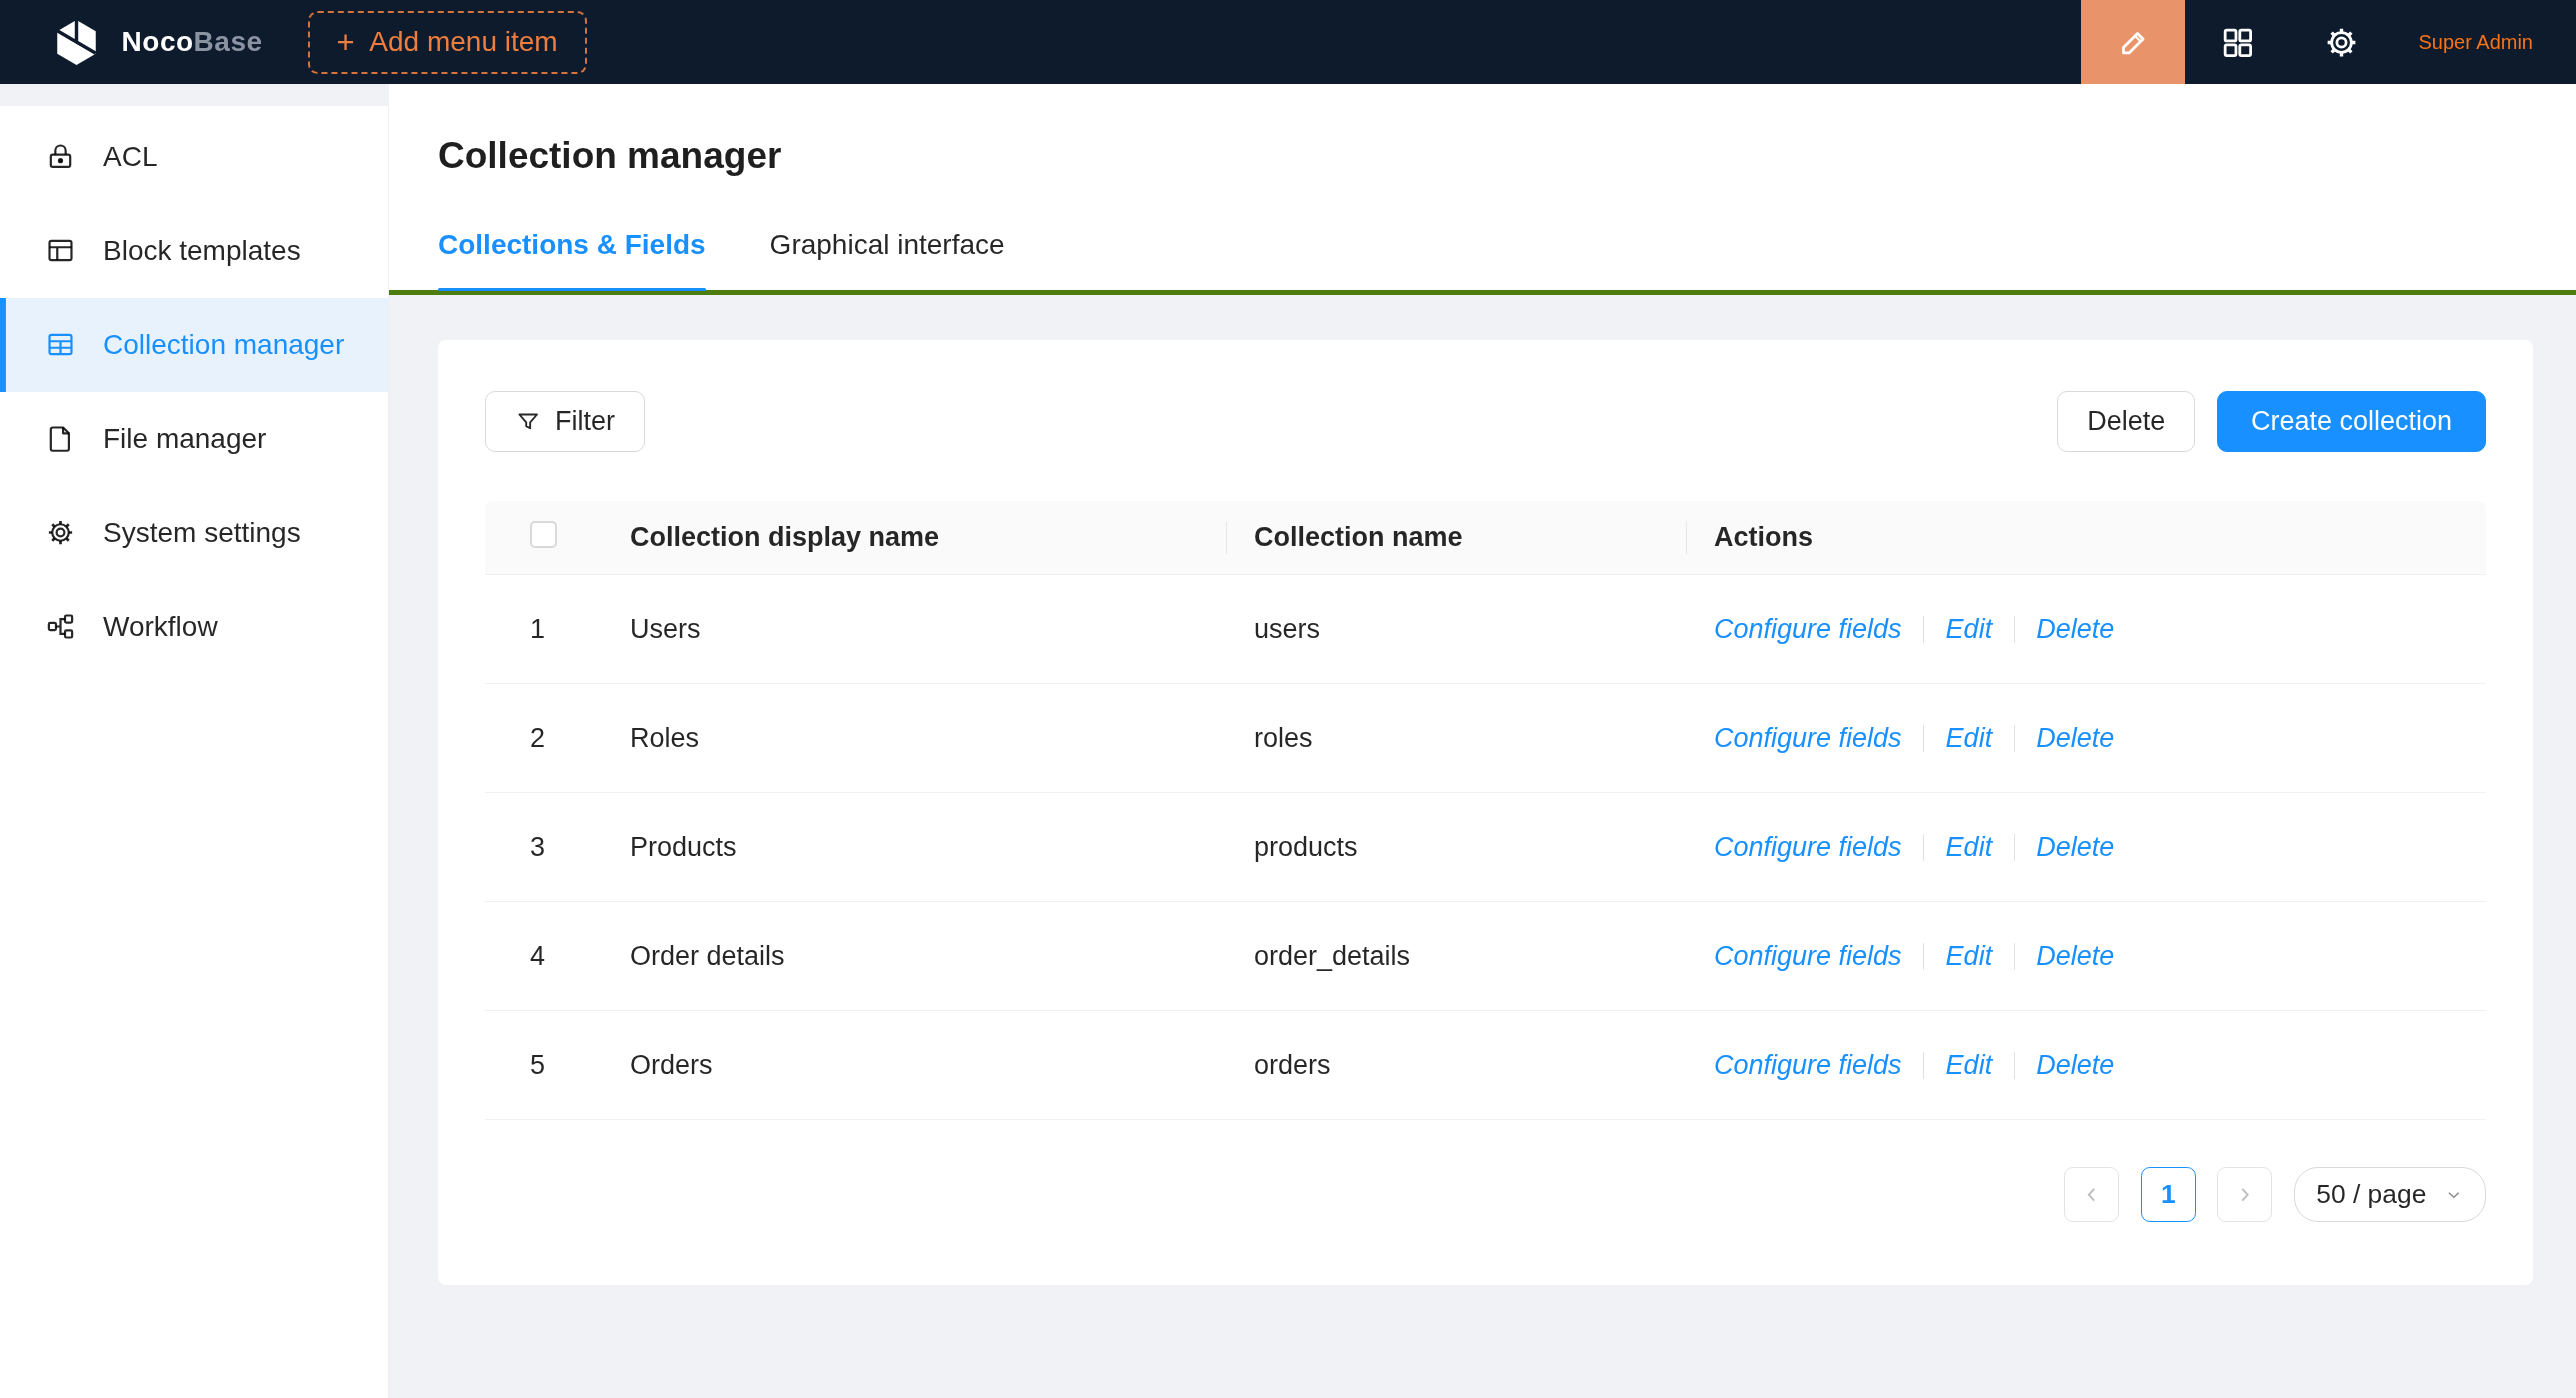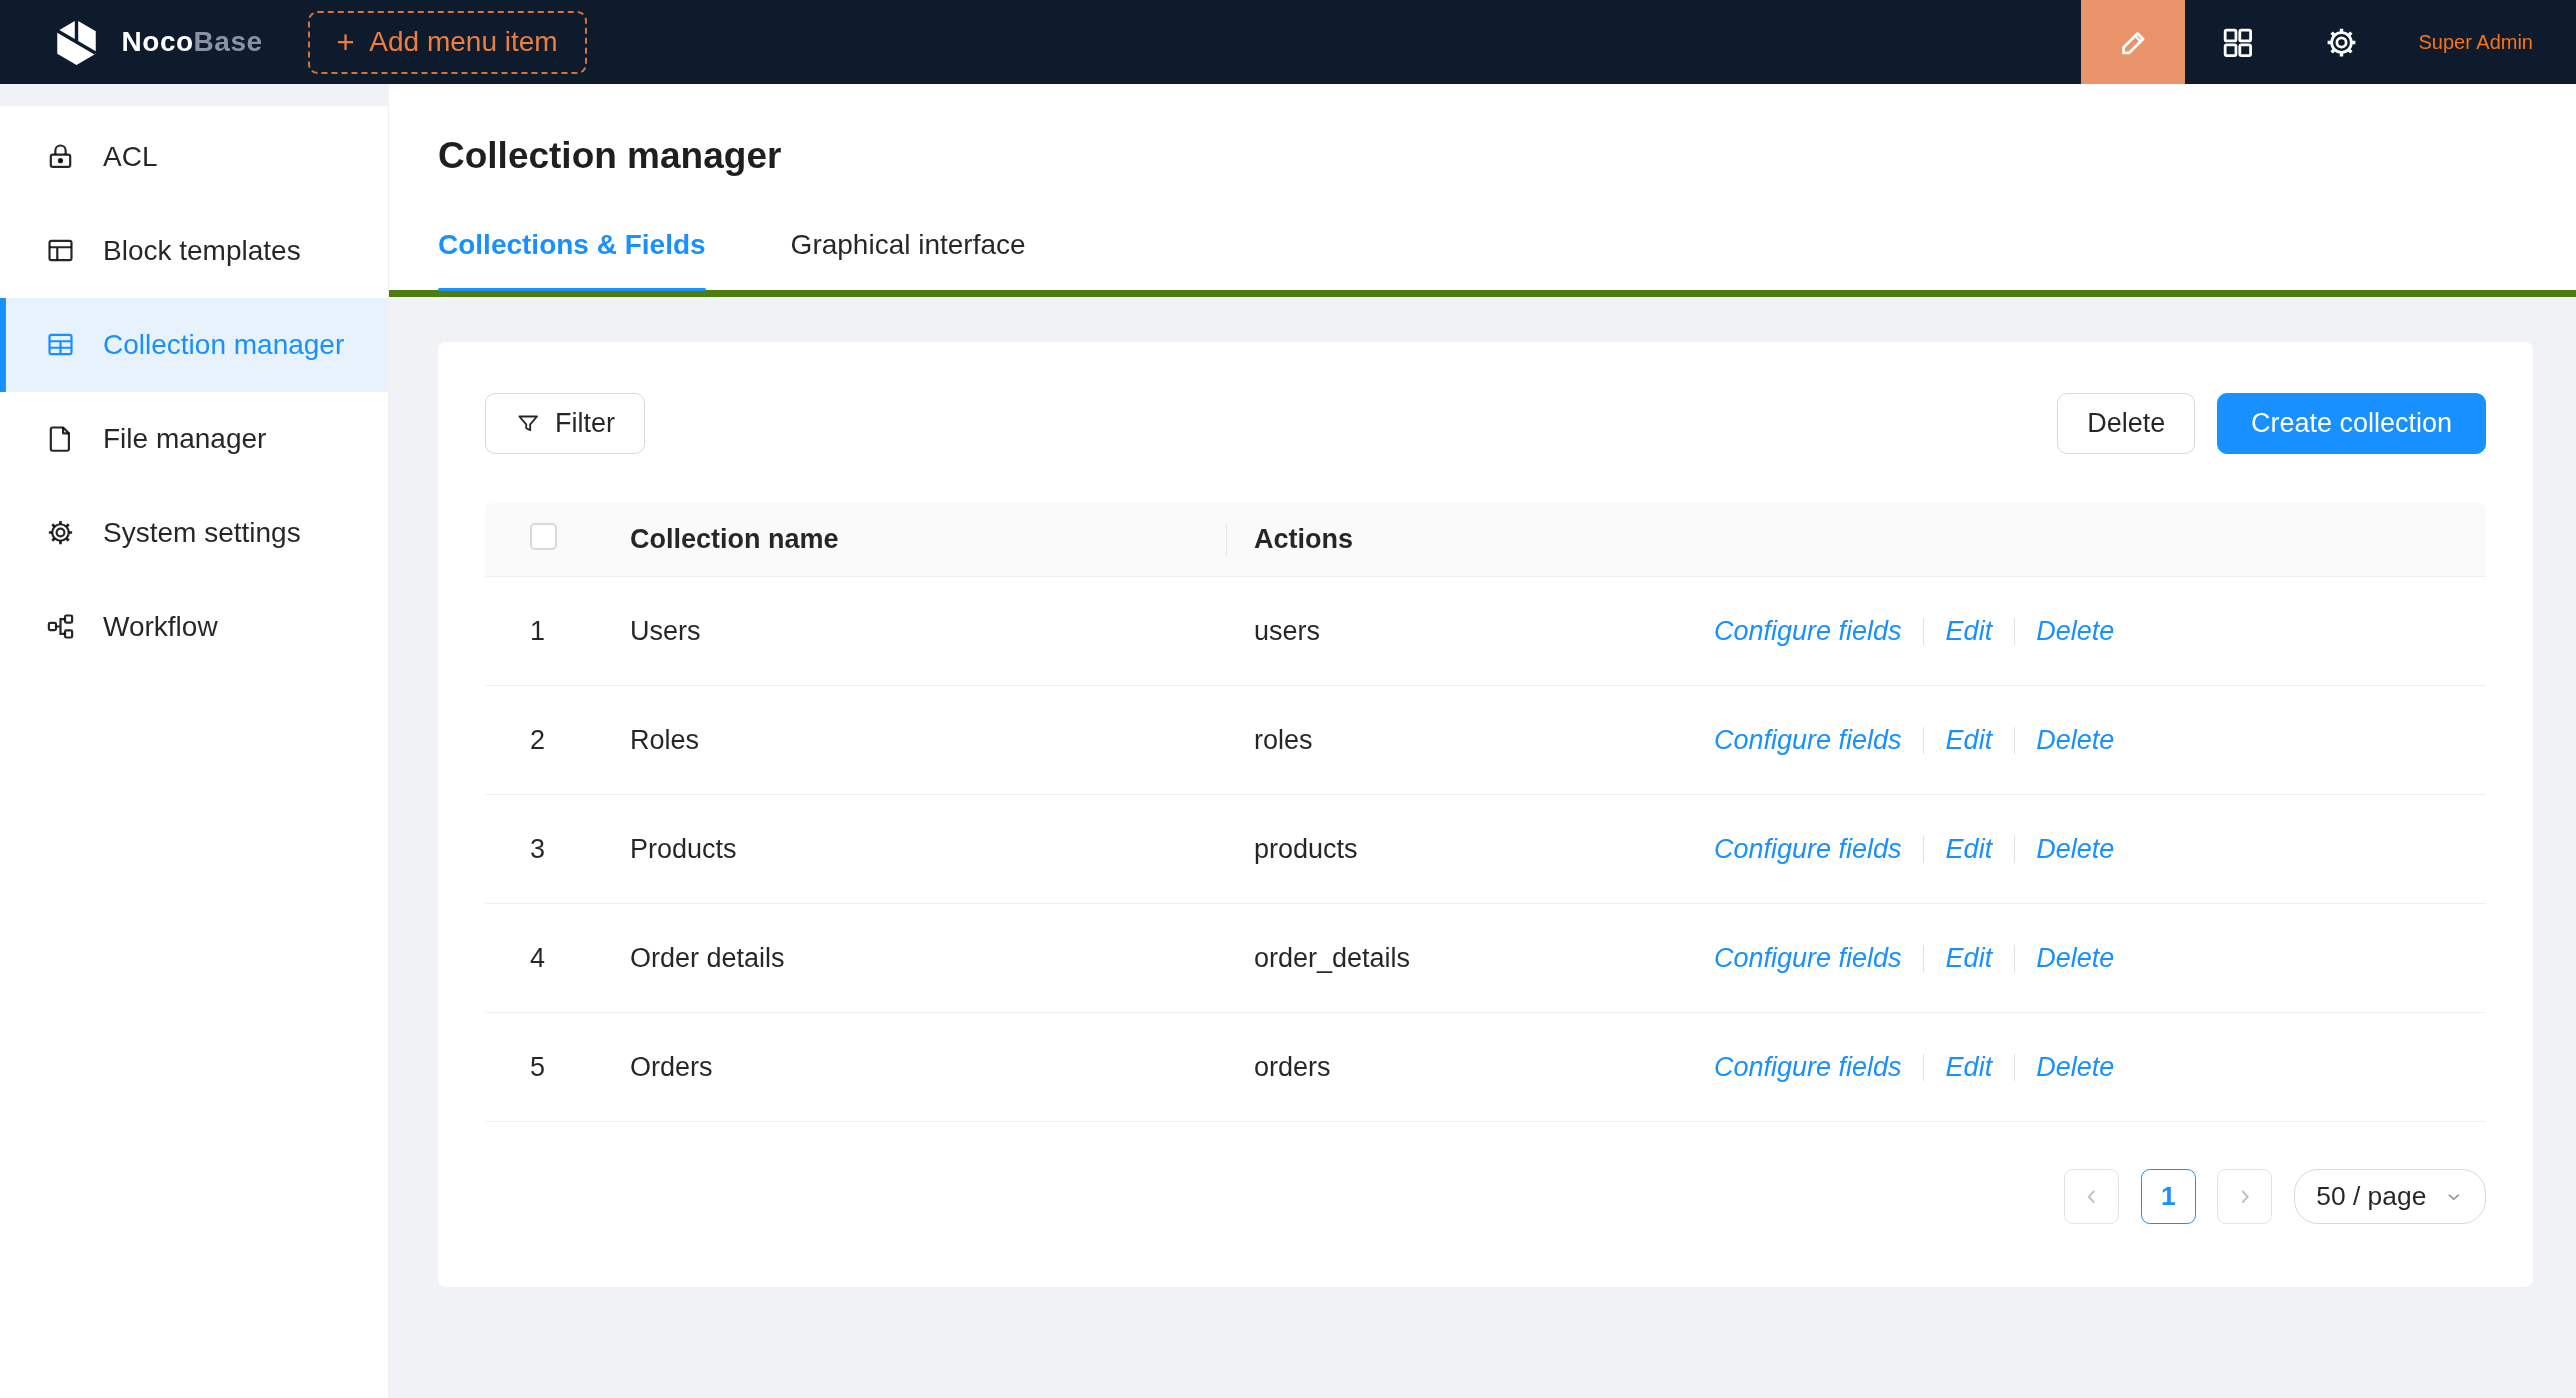--- a/index.html
+++ b/index.html
@@ -30,21 +30,21 @@
   
   .sidebar { width:389px; flex:0 0 389px; background:#ffffff; border-right:1px solid #f0f0f0; padding-top:3.9px;margin-top:22px; }
   .side-item { height:94px; display:flex; align-items:center; gap:27px; padding-left:45px;
     font-size:28px; color:rgba(0,0,0,.85); cursor:pointer; }
   .side-item svg { width:31px; height:31px; flex:0 0 31px; }
   .side-item.active { background:#e7f2fc; color:#1890ff; box-shadow:inset 5.9px 0 0 0 #1890ff; }
 
   
   .main { flex:1; display:flex; flex-direction:column; min-width:0; background:#ffffff; }
   .page-title { margin:51px 49px 0; font-size:37px; font-weight:700; color:rgba(0,0,0,.88); }
-  .tabs { margin-top:27px; padding:0 49px; border-bottom:7px solid #4d7c0f; display:flex; gap:85px; }
+  .tabs { margin-top:27px; padding:0 49px; border-bottom:5px solid #4d7c0f; display:flex; gap:64px; }
   .tab { position:relative; padding:25.4px 0 29px; font-size:28px; color:rgba(0,0,0,.85); cursor:pointer; }
   .tab.active { color:#1890ff; font-weight:600; }
   .tab.active::after { content:""; position:absolute; left:0; right:0; bottom:-1px; height:3.9px; background:#1890ff; border-radius:2px; }
 
   .content-bg { flex:1; background:#f0f2f5; padding:45px 43px 0 49px; overflow:hidden; }
   .card { background:#ffffff; border-radius:7.8px; padding:51px 47px 63px; }
 
   
   .toolbar { display:flex; align-items:center; margin-bottom:49px; }
   .btn { height:61px; display:inline-flex; align-items:center; gap:13.7px; padding:0 29px;
@@ -194,20 +194,21 @@
             </button>
             <div class="toolbar-right">
               <button class="btn">Delete</button>
               <button class="btn primary">Create collection</button>
             </div>
           </div>
 
           <div class="tbl">
             <div class="thead">
               <div class="th cell-first"><span class="checkbox"></span></div>
+              <div class="th sep">Collection display name</div>
               <div class="th sep">Collection name</div>
               <div class="th">Actions</div>
             </div>
 
             <div class="tr">
               <div class="cell-first">1</div>
               <div>Users</div>
               <div>users</div>
               <div class="actions">
                 <a>Configure fields</a>

